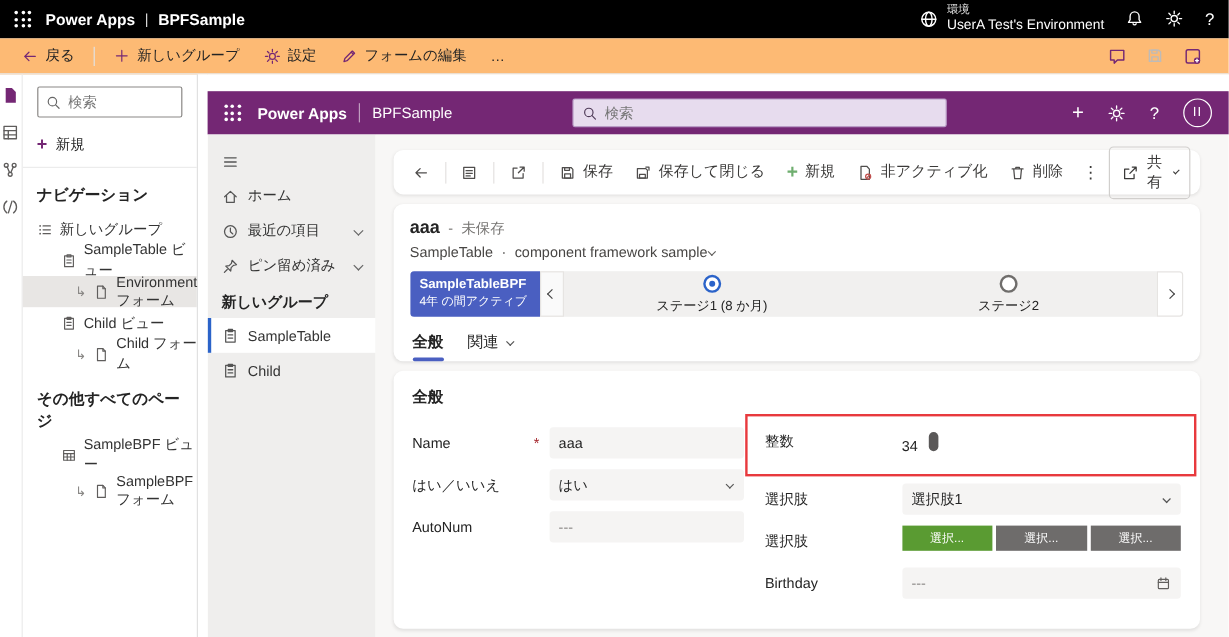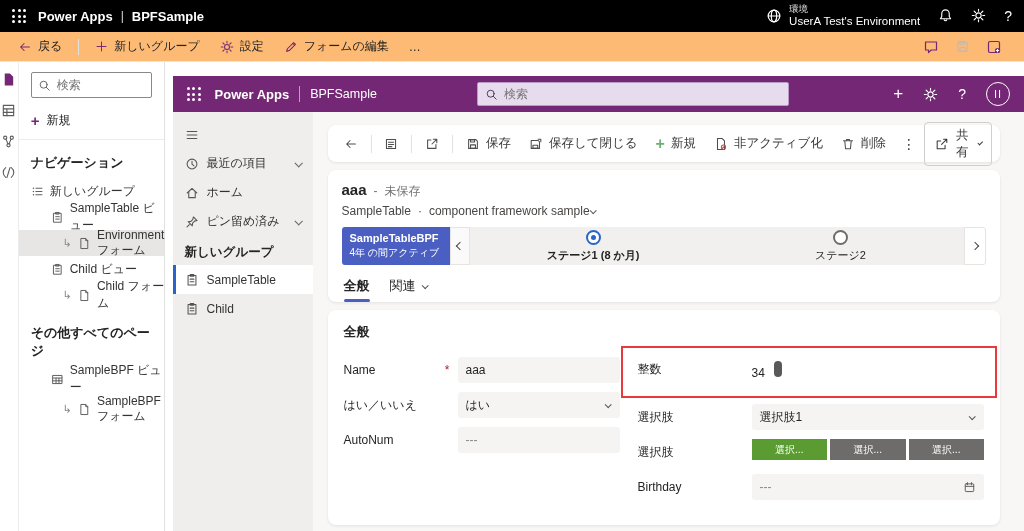--- a/index.html
+++ b/index.html
@@ -109,21 +109,21 @@
   .bpf-name { font-size:11px; font-weight:bold; white-space:nowrap; }
   .bpf-dur { font-size:10px; white-space:nowrap; }
   .bpf-chev { width:20px; background:#fafafa; border:1px solid #e6e4e2; display:flex; align-items:center; justify-content:center; color:#444; cursor:pointer; }
   .bpf-stages { flex:1; background:#f1f0ef; display:flex; padding-top:3px; }
   .bpf-stage { flex:1; display:flex; flex-direction:column; align-items:center; gap:3px; cursor:pointer; }
   .stgc { width:15px; height:15px; border-radius:50%; background:#fff; display:flex; align-items:center; justify-content:center; }
   .stgc.active { border:2px solid #2b63c9; }
   .stgc.inactive { border:2px solid #6f6d6b; }
   .stgc .dot { width:5px; height:5px; border-radius:50%; background:#2b63c9; }
   .stage-label { font-size:11px; color:#242424; }
-  .stage-label.active { font-weight:bold; }
+  .stage-label.active { font-weight:normal; }
   .bpf-next { width:22px; background:#fff; border:1px solid #e6e4e2; border-radius:0 3px 3px 0; display:flex; align-items:center; justify-content:center; color:#444; cursor:pointer; }
 
   
   .tabs { display:flex; gap:20px; padding:12px 2px 0; }
   .tab { padding-bottom:7px; position:relative; cursor:pointer; font-size:13px; display:flex; align-items:center; gap:6px; }
   .tab.active { font-weight:bold; }
   .tab.active .underline { position:absolute; left:0; right:0; bottom:0; height:3px; background:#4a5fc1; border-radius:2px; }
   .tab .cv { width:5px; height:5px; color:#555; }
 
   
@@ -434,35 +434,35 @@
         <div class="an-item">
           <span class="nico">
               <svg class="ic" width="14" height="14" viewBox="0 0 16 16">
                 <path d="M2.5 4h11M2.5 8h11M2.5 12h11"></path>
               </svg>
             </span>
         </div>
         <div class="an-item">
           <span class="nico">
               <svg class="ic" width="14" height="14" viewBox="0 0 16 16">
+                <path d="M2.5 8L8 2.8 13.5 8"></path>
+                <path d="M4.3 6.8V13.3h7.4V6.8"></path>
+              </svg>
+            </span>
+          <span>ホーム</span>
+        </div>
+        <div class="an-item">
+          <span class="nico">
+              <svg class="ic" width="14" height="14" viewBox="0 0 16 16">
                 <circle cx="8" cy="8" r="5.6"></circle>
                 <path d="M8 4.8v3.4l2.3 2"></path>
               </svg>
             </span>
           <span>最近の項目</span>
           <span class="an-chev cv down"></span>
-        </div>
-        <div class="an-item">
-          <span class="nico">
-              <svg class="ic" width="14" height="14" viewBox="0 0 16 16">
-                <path d="M2.5 8L8 2.8 13.5 8"></path>
-                <path d="M4.3 6.8V13.3h7.4V6.8"></path>
-              </svg>
-            </span>
-          <span>ホーム</span>
         </div>
         <div class="an-item">
           <span class="nico">
               <svg class="ic" width="14" height="14" viewBox="0 0 16 16">
                 <path d="M9.6 2.2l4.2 4.2-2.9.6-2.2 2.2-.4 3.2-4.7-4.7 3.2-.4 2.2-2.2z"></path>
                 <line x1="5" y1="11" x2="2.3" y2="13.7"></line>
               </svg>
             </span>
           <span>ピン留め済み</span>
           <span class="an-chev cv down"></span>

